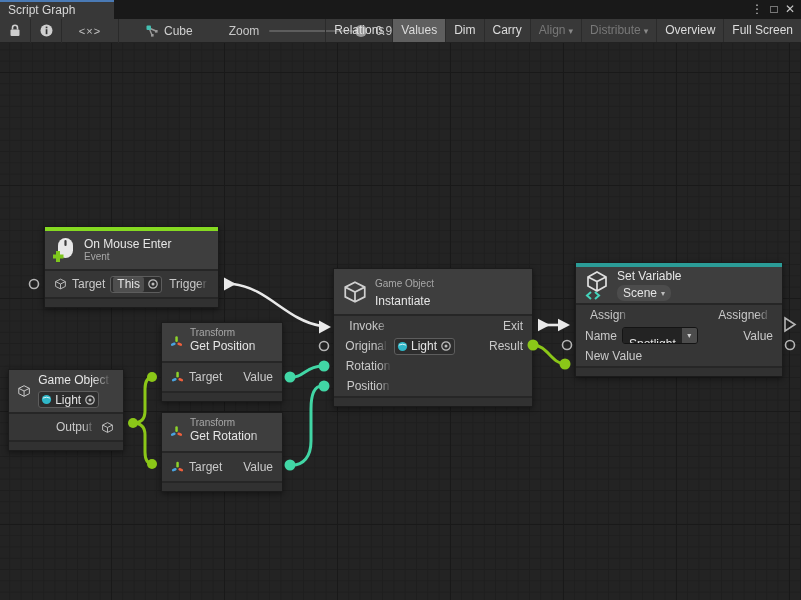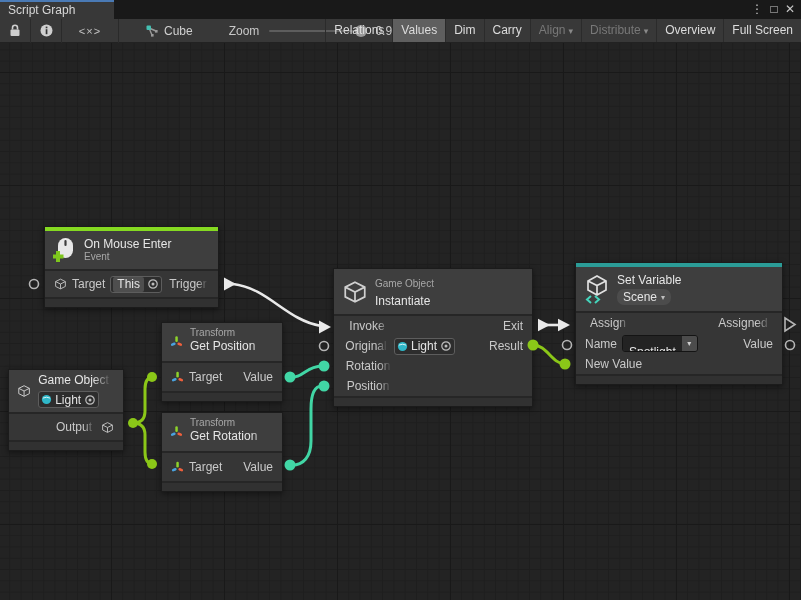--- a/index.html
+++ b/index.html
@@ -321,21 +321,21 @@
       </div>
       <div class="nrow">
         <span class="clip" style="width:50px">Position</span>
       </div>
     </div>
     <div class="nfoot"></div>
   </div>
 
   <div class="node" id="node-set-variable">
     <div class="accent" style="background:#2b9c97"></div>
-    <div class="nhdr" style="height:44px">
+    <div class="nhdr" style="height:36px">
       <svg width="26" height="30" viewBox="0 0 26 30">
         <path d="M13 2 L22 7 V16 L13 21 L4 16 V7 Z M4 7 L13 11.5 L22 7 M13 11.5 V21" fill="none" stroke="#e0e0e0" stroke-width="1.7"></path>
         <path d="M7 22 L3 25.5 L7 29 M11 22 L15 25.5 L11 29" fill="none" stroke="#44d4bb" stroke-width="2"></path>
       </svg>
       <div>
         <div class="ttl">Set Variable</div>
         <span class="chip-plain">
           <span>Scene</span>
           <span class="caret-sm">▾</span>
         </span>

